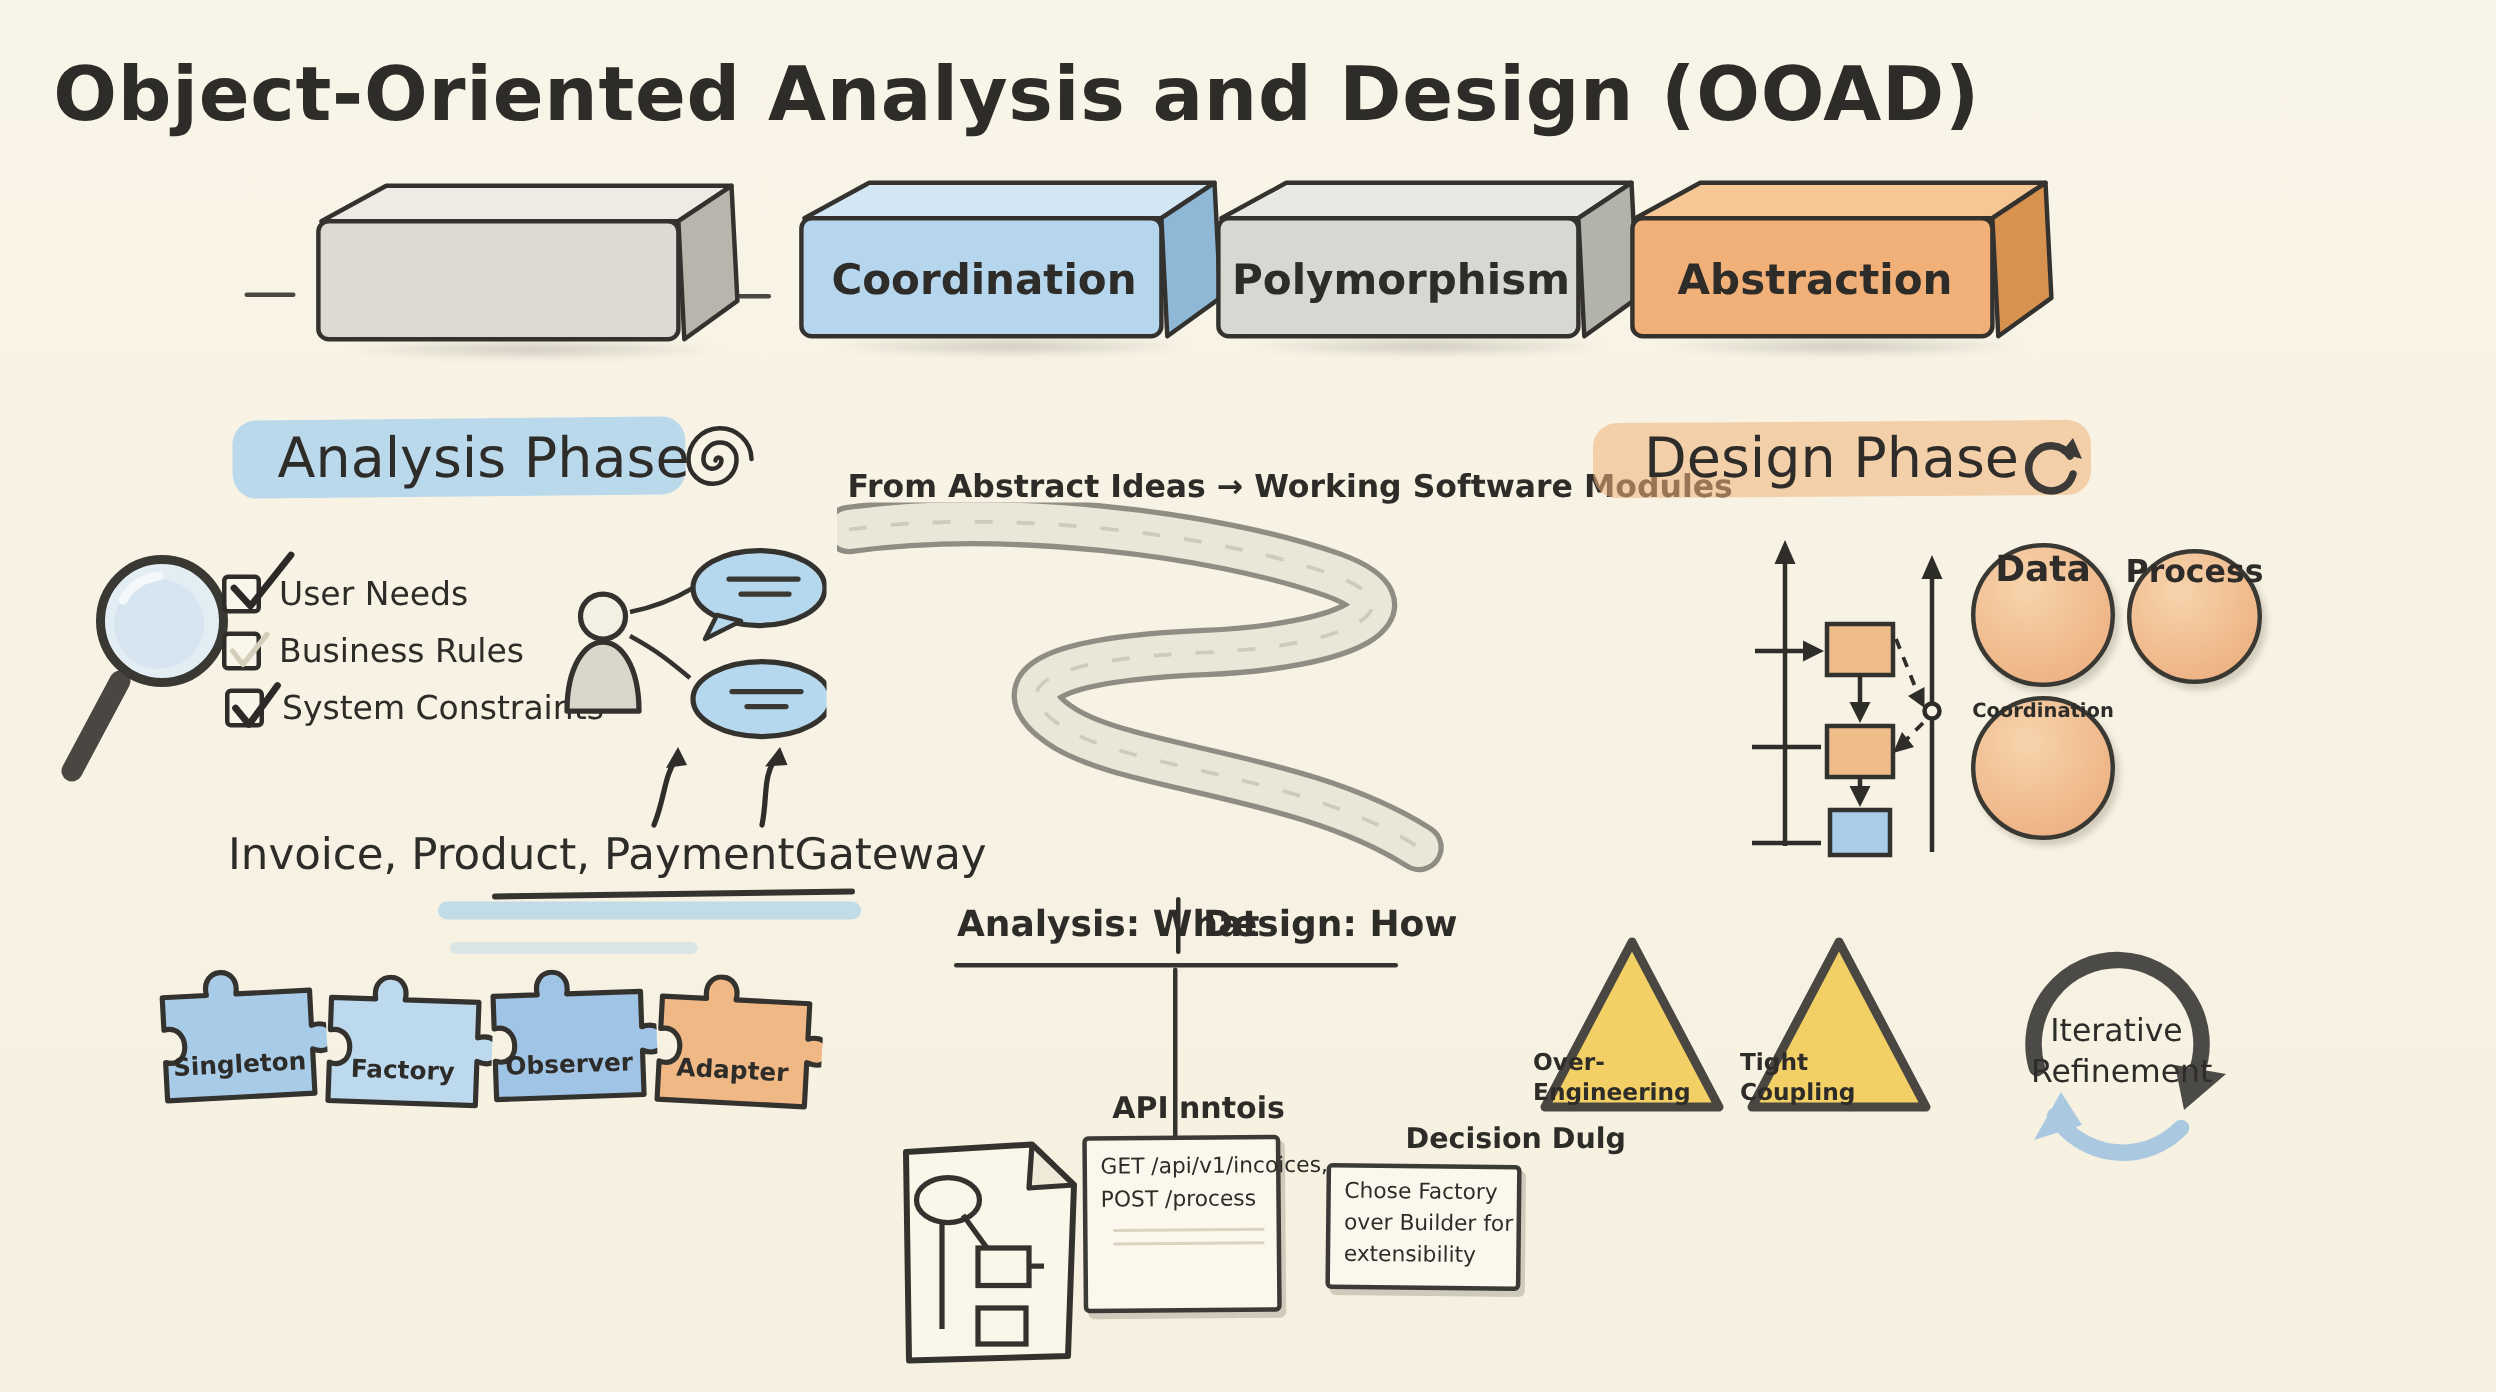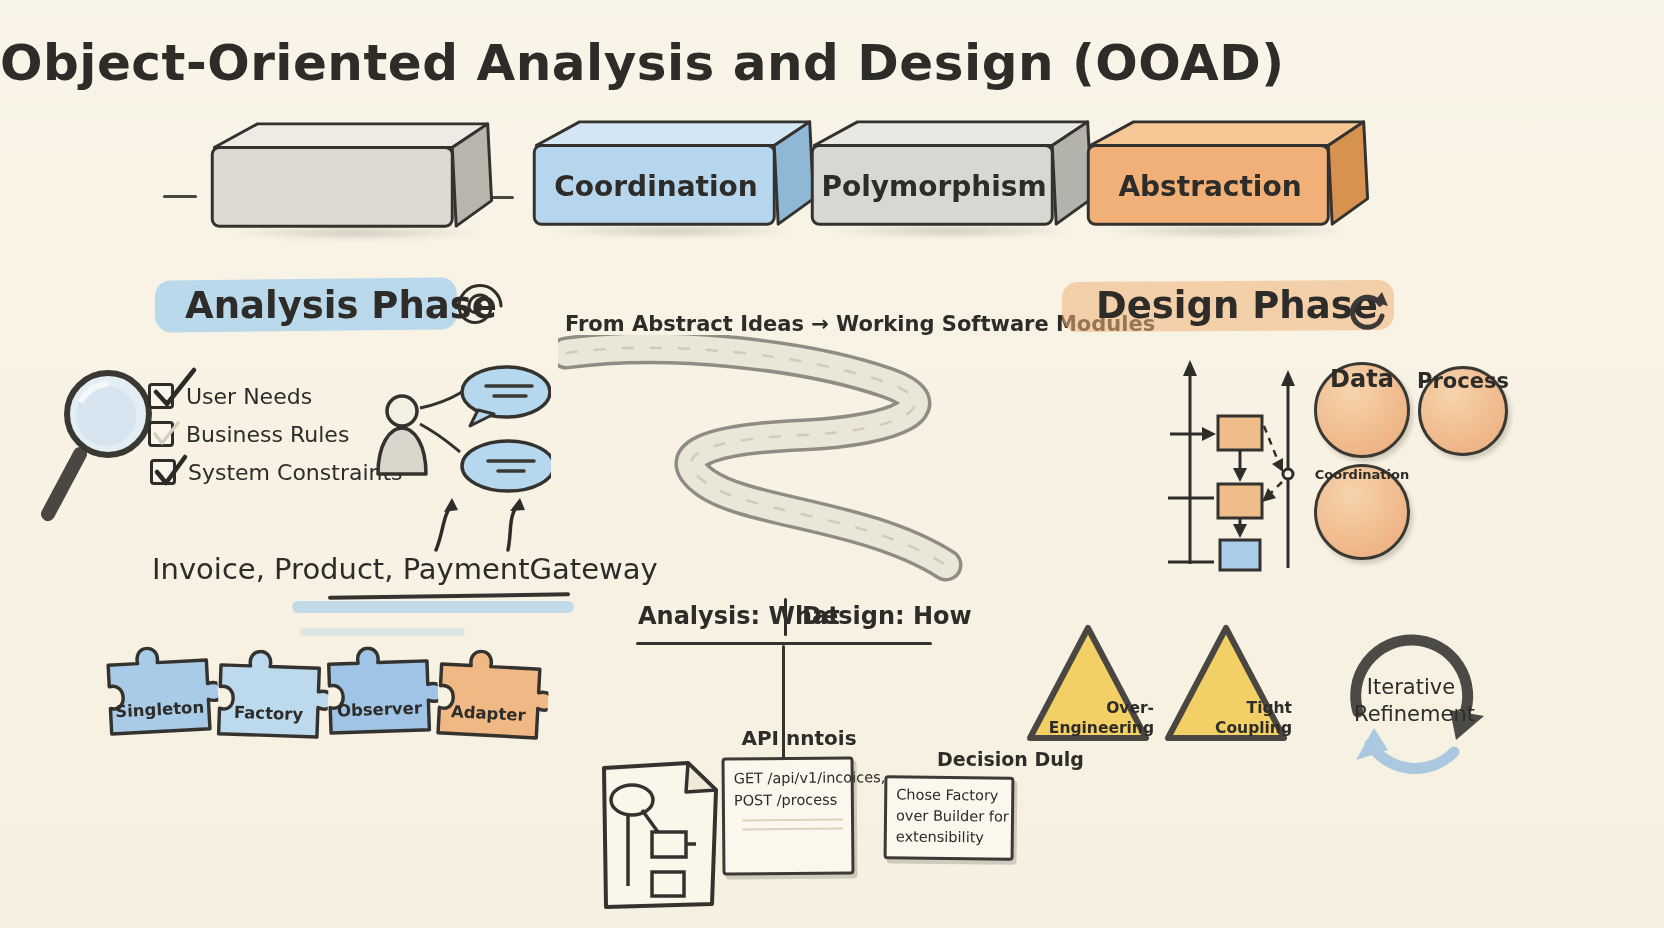--- a/index.html
+++ b/index.html
@@ -1,33 +1,33 @@
 <!DOCTYPE html>
 <html><head>
 <meta charset="utf-8">
 <style>
   *{box-sizing:border-box;margin:0;padding:0}
   html,body{width:1664px;height:928px}
   body{background:#f7f2e3;font-family:"DejaVu Sans",sans-serif;color:#2e2c29;overflow:hidden}
   #canvas{position:relative;width:1664px;height:928px;background:linear-gradient(180deg,#f8f4e7 0%,#f6f0e0 100%)}
   .abs{position:absolute}
-  .title{width:1320px;text-align:left;font-size:50px;font-weight:600;letter-spacing:.5px}
+  .title{width:1320px;text-align:right;font-size:50px;font-weight:600;letter-spacing:.5px}
   .dash{height:3px;background:#4a4742;border-radius:2px}
   
   .pillar svg{display:block}
   .pillar .face{stroke:#34322f;stroke-width:3;stroke-linejoin:round}
   .p-gray  .front{fill:#dcdad2}.p-gray  .top{fill:#edebe3}.p-gray  .side{fill:#b7b5ac}
   .p-blue  .front{fill:#b5d6ec}.p-blue  .top{fill:#d3e6f3}.p-blue  .side{fill:#8fb8d6}
   .p-gray2 .front{fill:#d8d8d3}.p-gray2 .top{fill:#e9e9e3}.p-gray2 .side{fill:#b3b3ac}
   .p-orng  .front{fill:#f0b078}.p-orng  .top{fill:#f6c795}.p-orng  .side{fill:#d8924f}
   .pillar-label{position:absolute;left:12px;top:32px;width:244px;height:80px;display:flex;align-items:center;justify-content:center;font-size:28px;font-weight:600}
   .block-shadow{height:14px;border-radius:50%;background:radial-gradient(ellipse at center,rgba(60,58,50,.22),rgba(60,58,50,0) 70%);filter:blur(2px)}
   
   .swash{border-radius:16px}
-  .phase-heading{font-size:37px;font-weight:700;white-space:nowrap}
+  .phase-heading{font-size:37px;font-weight:400;white-space:nowrap}
   
   .checkbox{width:26px;height:26px;border:3px solid #2f2d2a;border-radius:4px;background:rgba(255,255,255,.25)}
   .check-label{font-size:22px;font-weight:500;white-space:nowrap}
   .classes-text{font-size:29px;font-weight:400;white-space:nowrap}
   
   .puzzle-label{position:absolute;left:0;top:54px;width:118px;text-align:center;font-size:16.5px;font-weight:600}
   
   .caption{font-size:21px;font-weight:600;text-align:center;white-space:nowrap}
   .versus{font-size:24px;font-weight:600;white-space:nowrap}
   .card{background:#fbf7ec;border:3px solid #3c3a36;border-radius:4px;box-shadow:3px 4px 0 rgba(90,86,74,.25)}
@@ -35,21 +35,21 @@
   .card-line{font-size:14.5px;font-weight:500;white-space:nowrap;line-height:1.5}
   .rule{height:2px;background:#d9d3c1;border-radius:2px;margin:7px 8px 0 8px}
   
   .uml{background:#fbf8ef;border:3px solid #2f2d2a;box-shadow:4px 5px 0 rgba(120,115,100,.35)}
   .uml .sec{padding:5px 10px;font-size:16.5px;font-weight:500;line-height:1.3}
   .uml .divider{border-top:3px solid #2f2d2a}
   
   .resp-circle{border-radius:50%;border:3.5px solid #3a3833;background:radial-gradient(circle at 38% 30%,#f7d4ad,#eeb486 75%);display:flex;align-items:flex-start;justify-content:center;box-shadow:3px 4px 4px rgba(100,90,70,.25)}
   .resp-circle span{font-weight:600;text-align:center}
   
-  .tri-label{position:absolute;left:0;bottom:8px;width:100%;text-align:right;font-size:15.5px;font-weight:600;line-height:1.25}
+  .tri-label{position:absolute;left:0;bottom:8px;width:100%;text-align:left;font-size:15.5px;font-weight:600;line-height:1.25}
   .iter-label{font-size:21px;font-weight:400;text-align:center;line-height:1.3}
 </style>
 </head>
 <body>
 
 <div id="canvas">
 
   <div class="abs title" style="top:34px;left:0">Object-Oriented Analysis and Design (OOAD)</div>
 
   <div class="abs dash" style="left:163px;top:195px;width:34px"></div>

